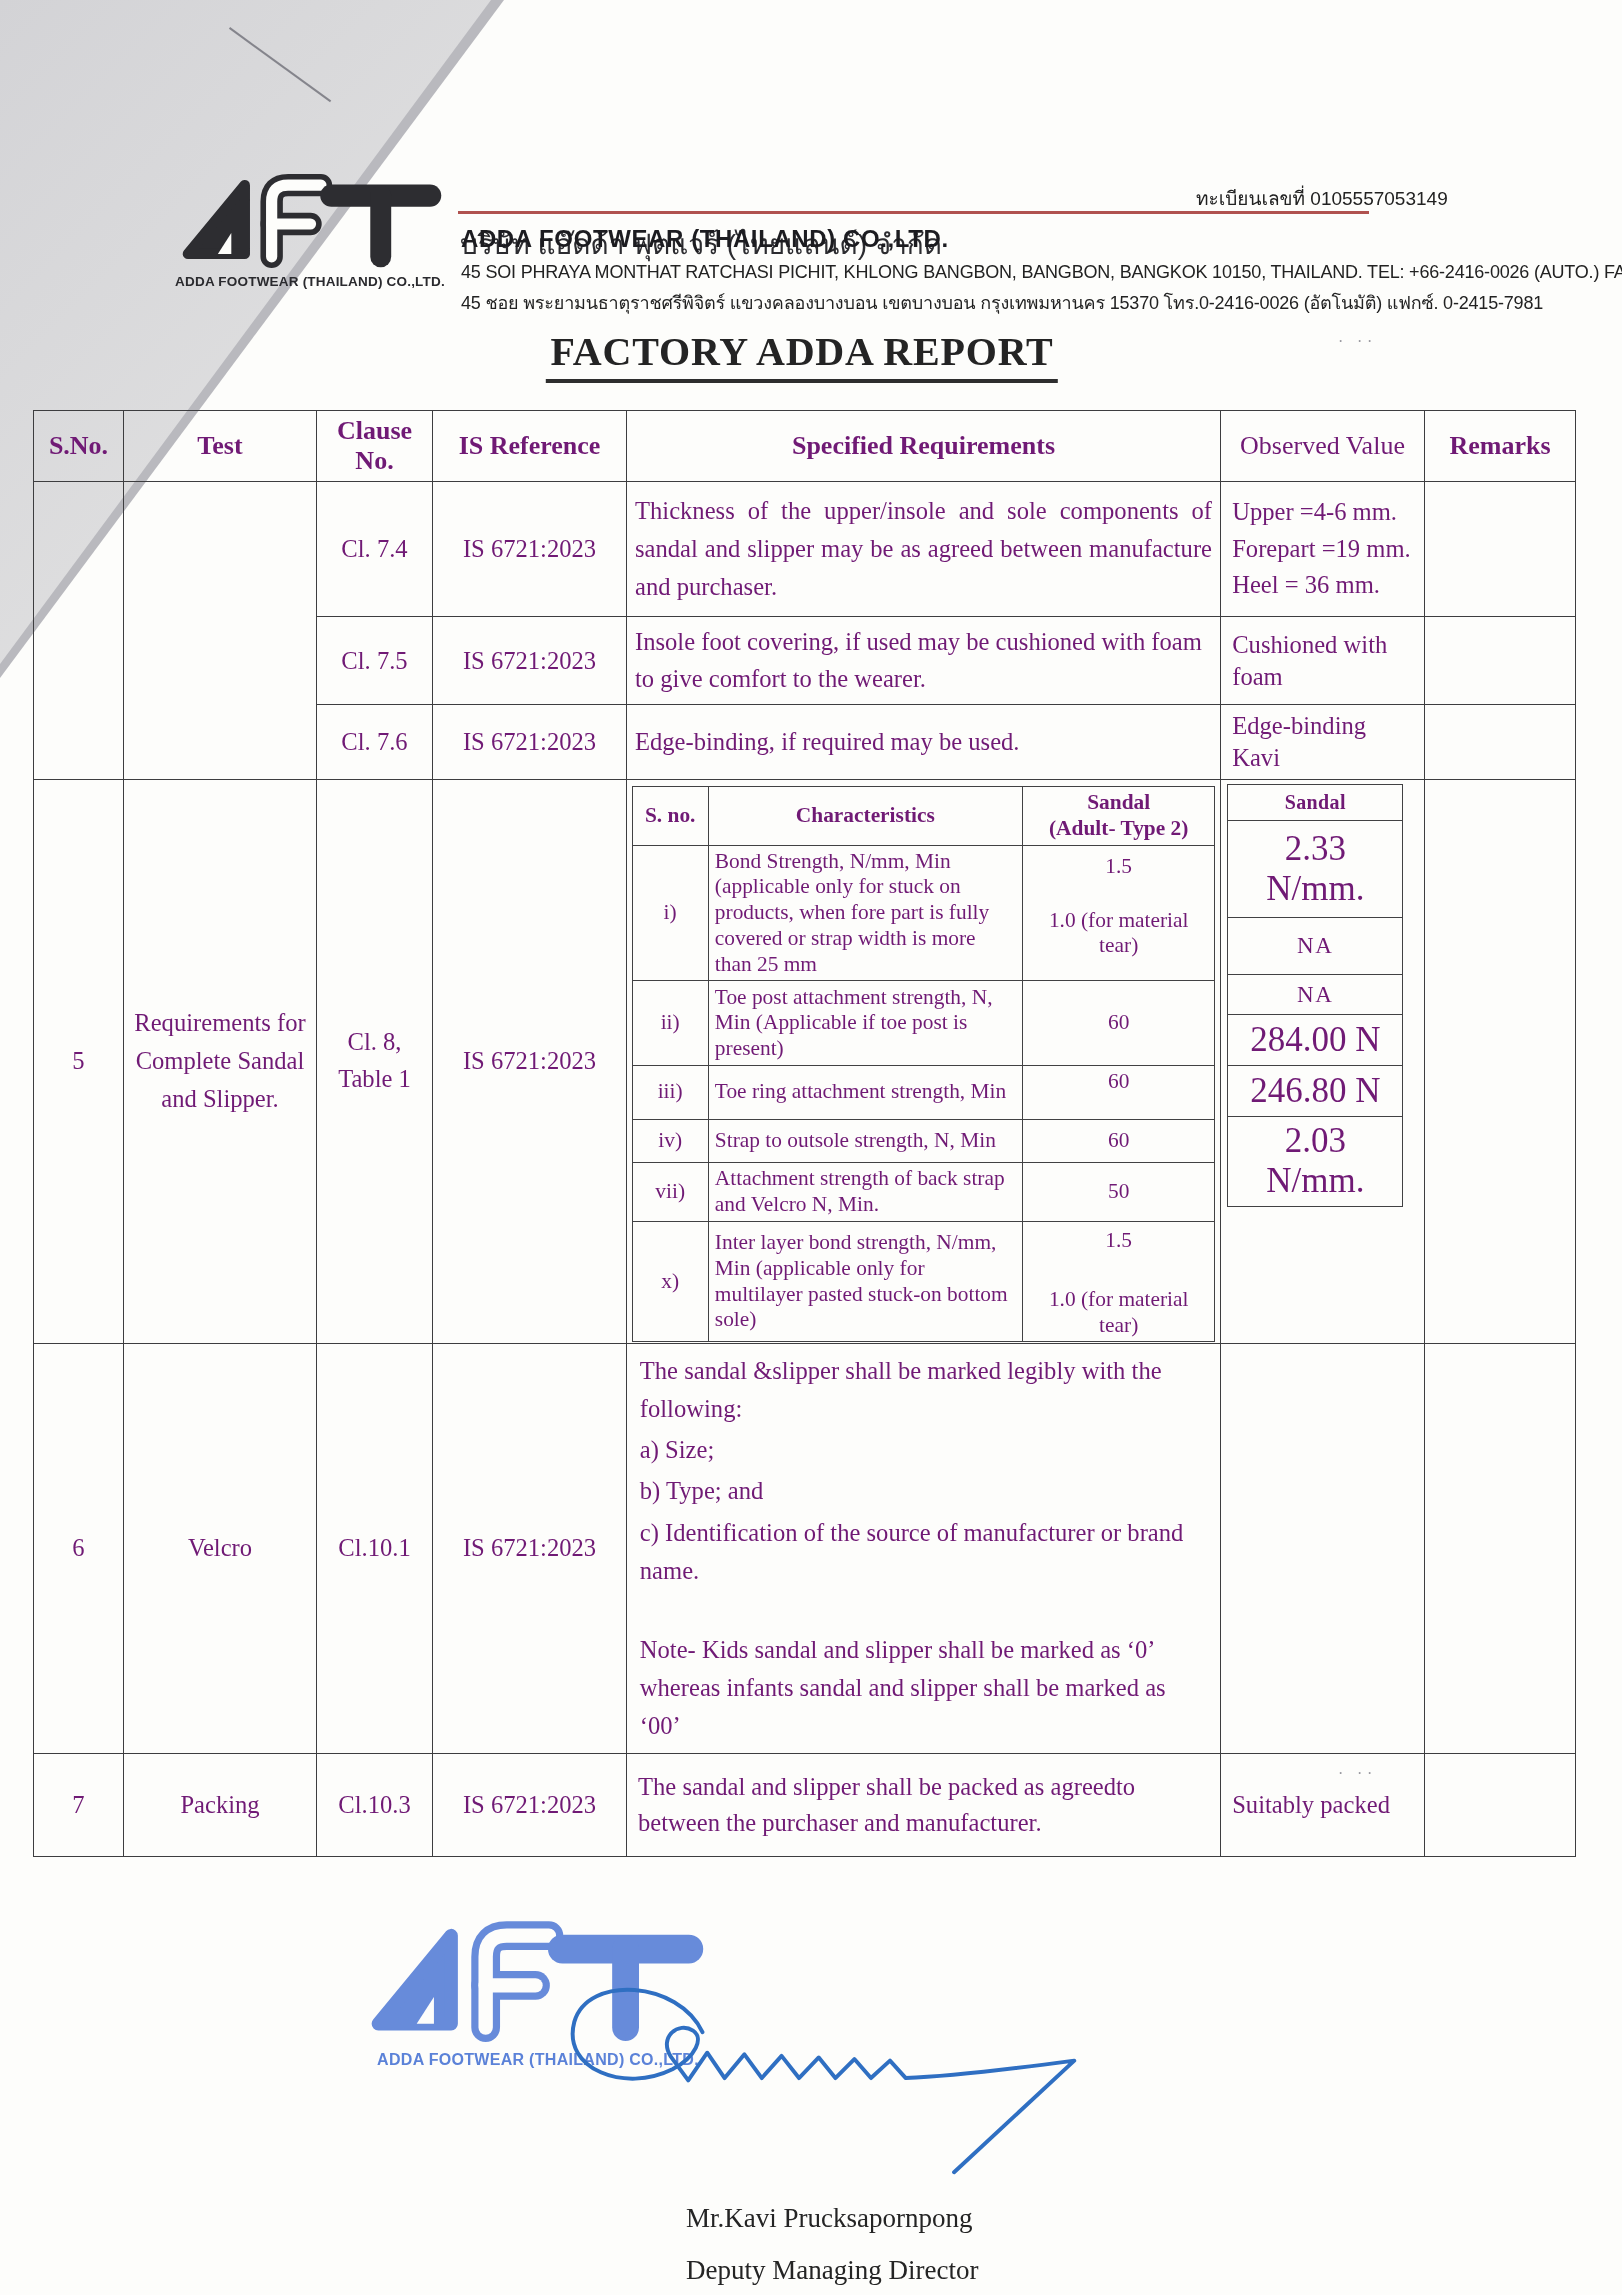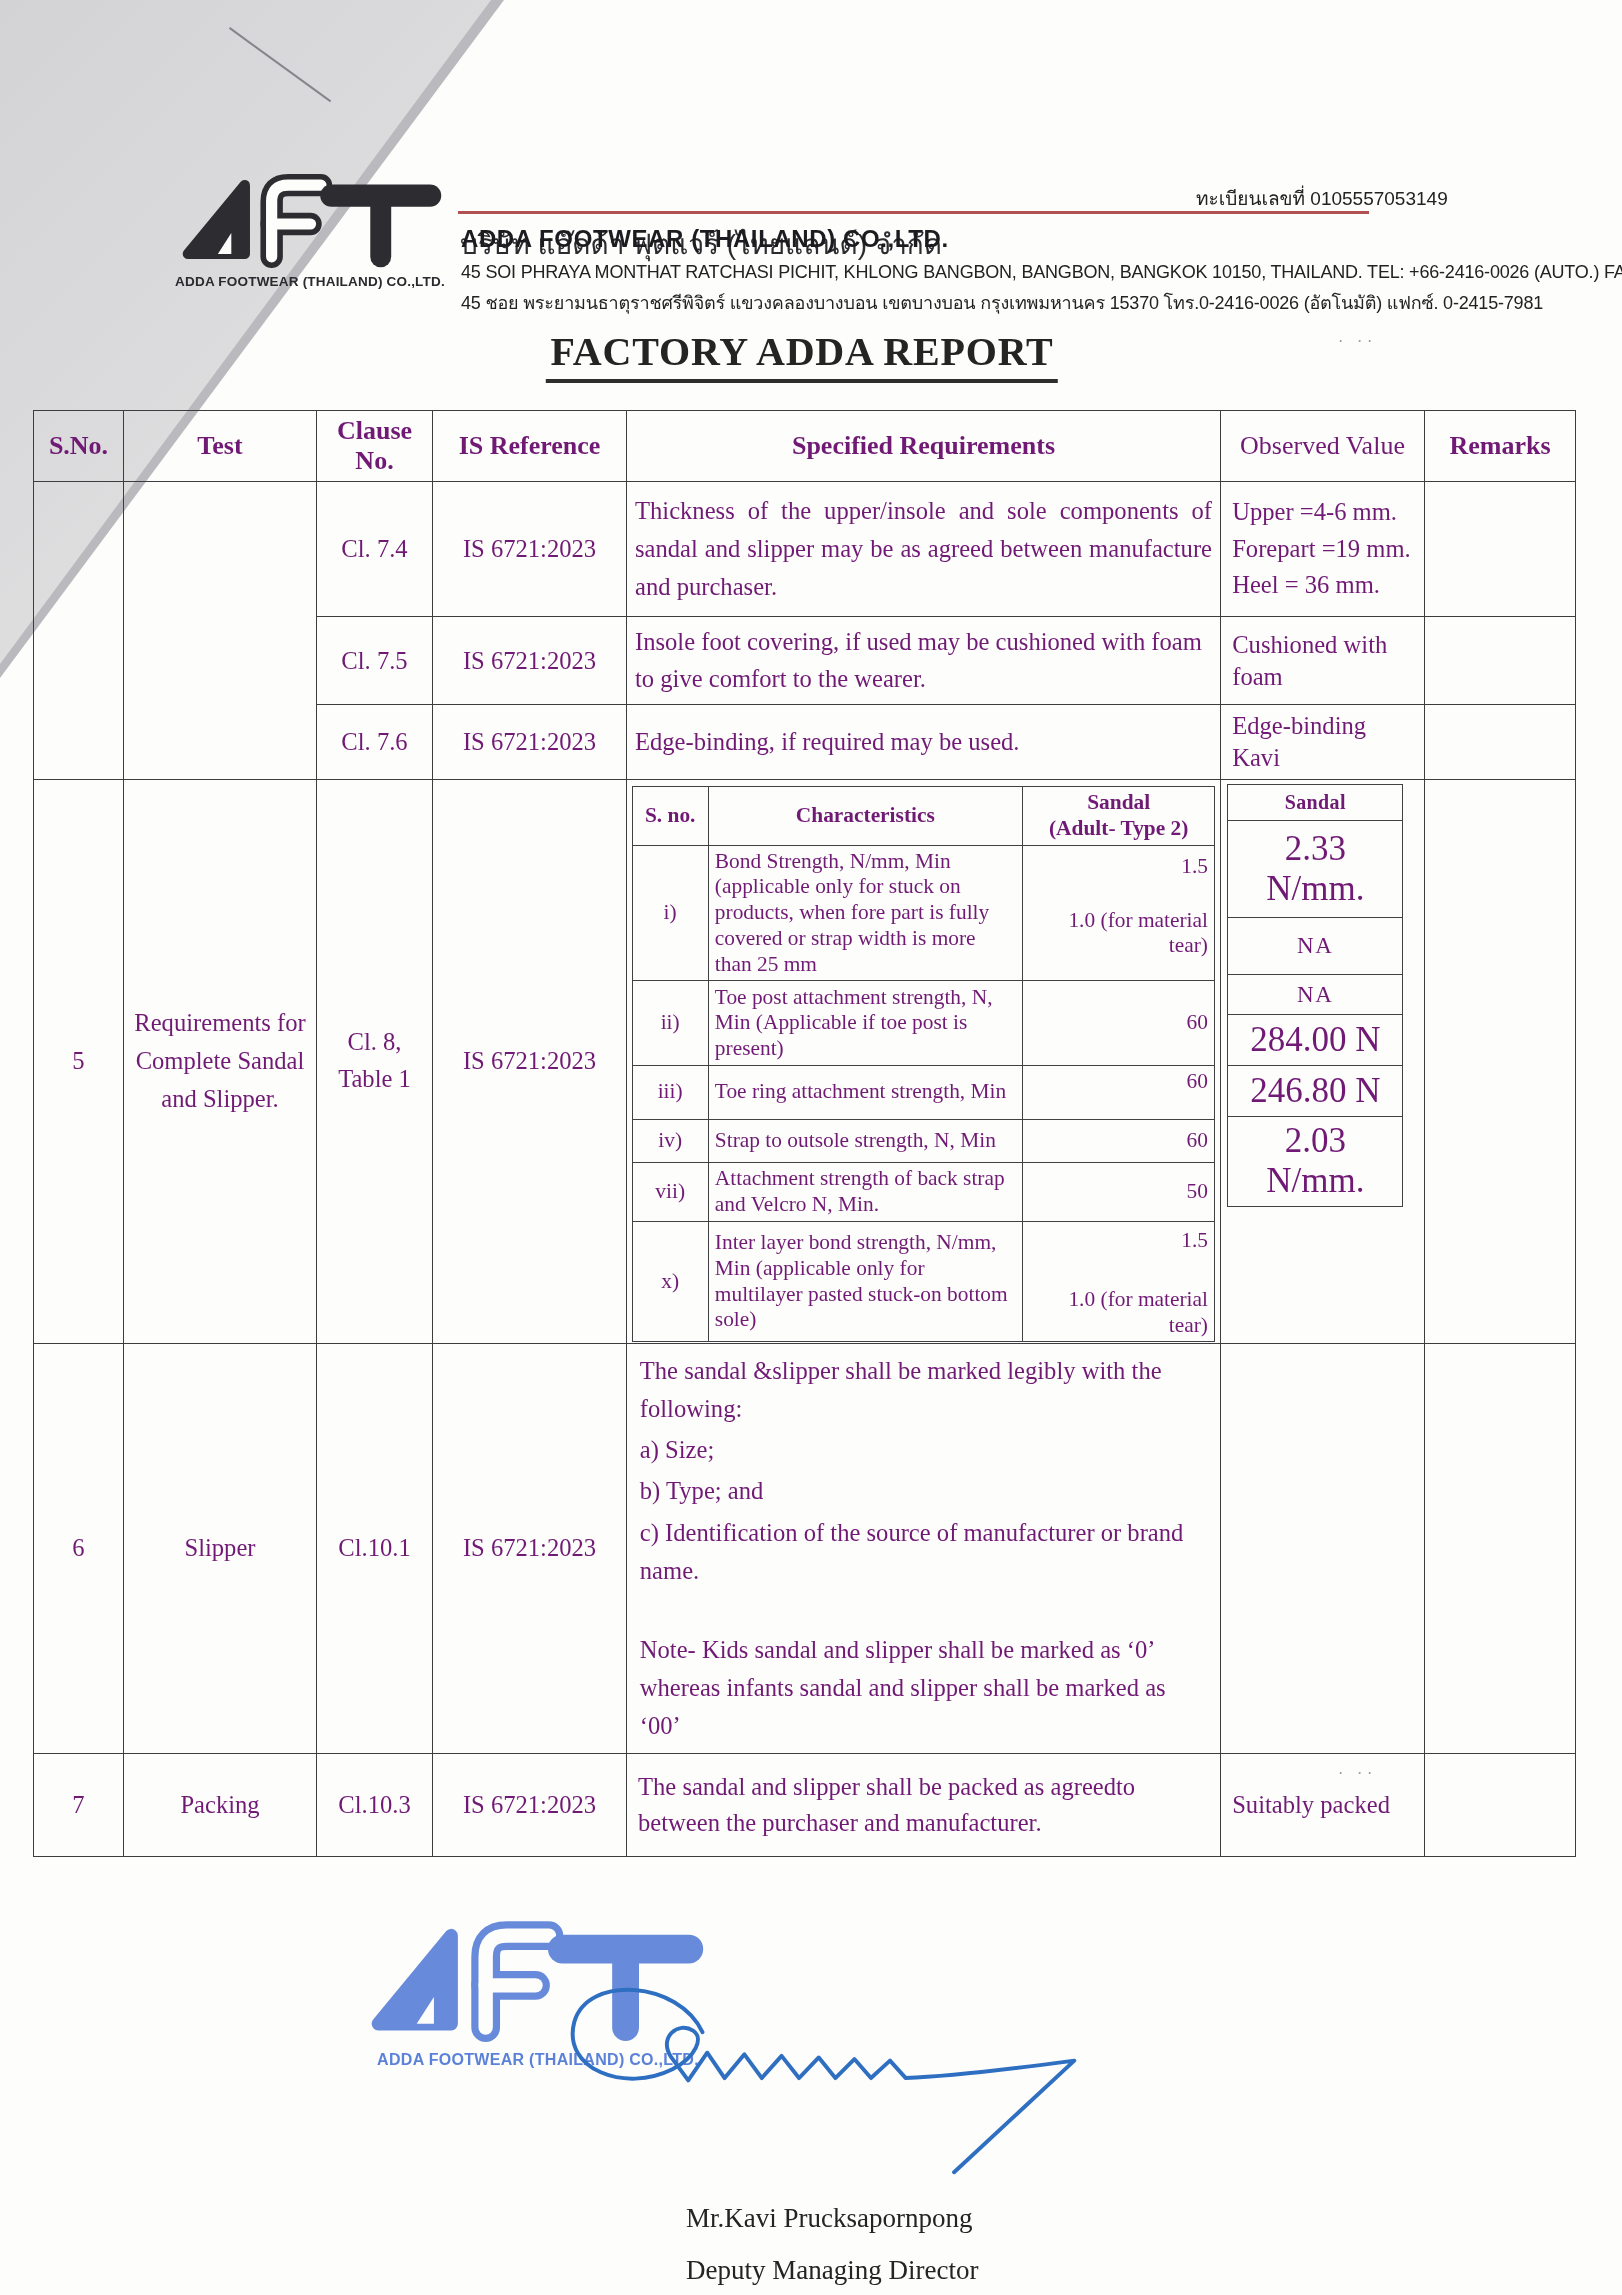--- a/index.html
+++ b/index.html
@@ -52,21 +52,21 @@
   .obs-lines { line-height:1.5; padding-left:3.2px; }
   .obs-plain { line-height:1.3; padding-left:3.2px; }
   .wt-normal { font-weight:normal; }
 
   
   table.sub { border-collapse:collapse; table-layout:fixed; width:calc(100% - 6.3px);
     margin:6.3px 0 0 4.8px; font-size:21.4px; line-height:1.2; }
   table.sub th, table.sub td { border:1.6px solid #414143; padding:3.2px 6.3px; }
   table.sub th { font-size:21.4px; }
   table.sub td.num { text-align:center; vertical-align:middle; }
-  table.sub td.val { text-align:right; vertical-align:middle; }
+  table.sub td.val { text-align:center; vertical-align:middle; }
   table.sub td.val.top { vertical-align:top; }
   .val-gap { margin-top:28.5px; }
   .val-gap-lg { margin-top:33px; }
 
   
   table.obs { border-collapse:collapse; table-layout:fixed; width:176px; margin:4.8px 0 0 6.3px; }
   table.obs th, table.obs td { border:1.6px solid #414143; text-align:center; }
   table.obs th { font-size:20px; letter-spacing:0.4px; }
   table.obs td { font-size:35px; }
   table.obs td.na { font-size:23px; letter-spacing:1.6px; }
@@ -260,21 +260,21 @@
             <td>2.03 N/mm.</td>
           </tr>
         </tbody>
             </table>
       </td>
       <td></td>
     </tr>
 
     <tr style="height:333px">
       <td class="center">6</td>
-      <td class="center">Slipper</td>
+      <td class="center">Velcro</td>
       <td class="center">Cl.10.1</td>
       <td class="center">IS 6721:2023</td>
       <td style="vertical-align:top">
         <div class="mark-block">The sandal &amp;slipper shall be marked legibly with the following:</div>
         <div class="mark-block" style="padding-top:0">a) Size;</div>
         <div class="mark-block" style="padding-top:0">b) Type; and</div>
         <div class="mark-block" style="padding-top:0">c) Identification of the source of manufacturer or brand name.</div>
         <div class="mark-block mark-note">Note- Kids sandal and slipper shall be marked as ‘0’ whereas infants sandal and slipper shall be marked as ‘00’</div>
       </td>
       <td></td>

